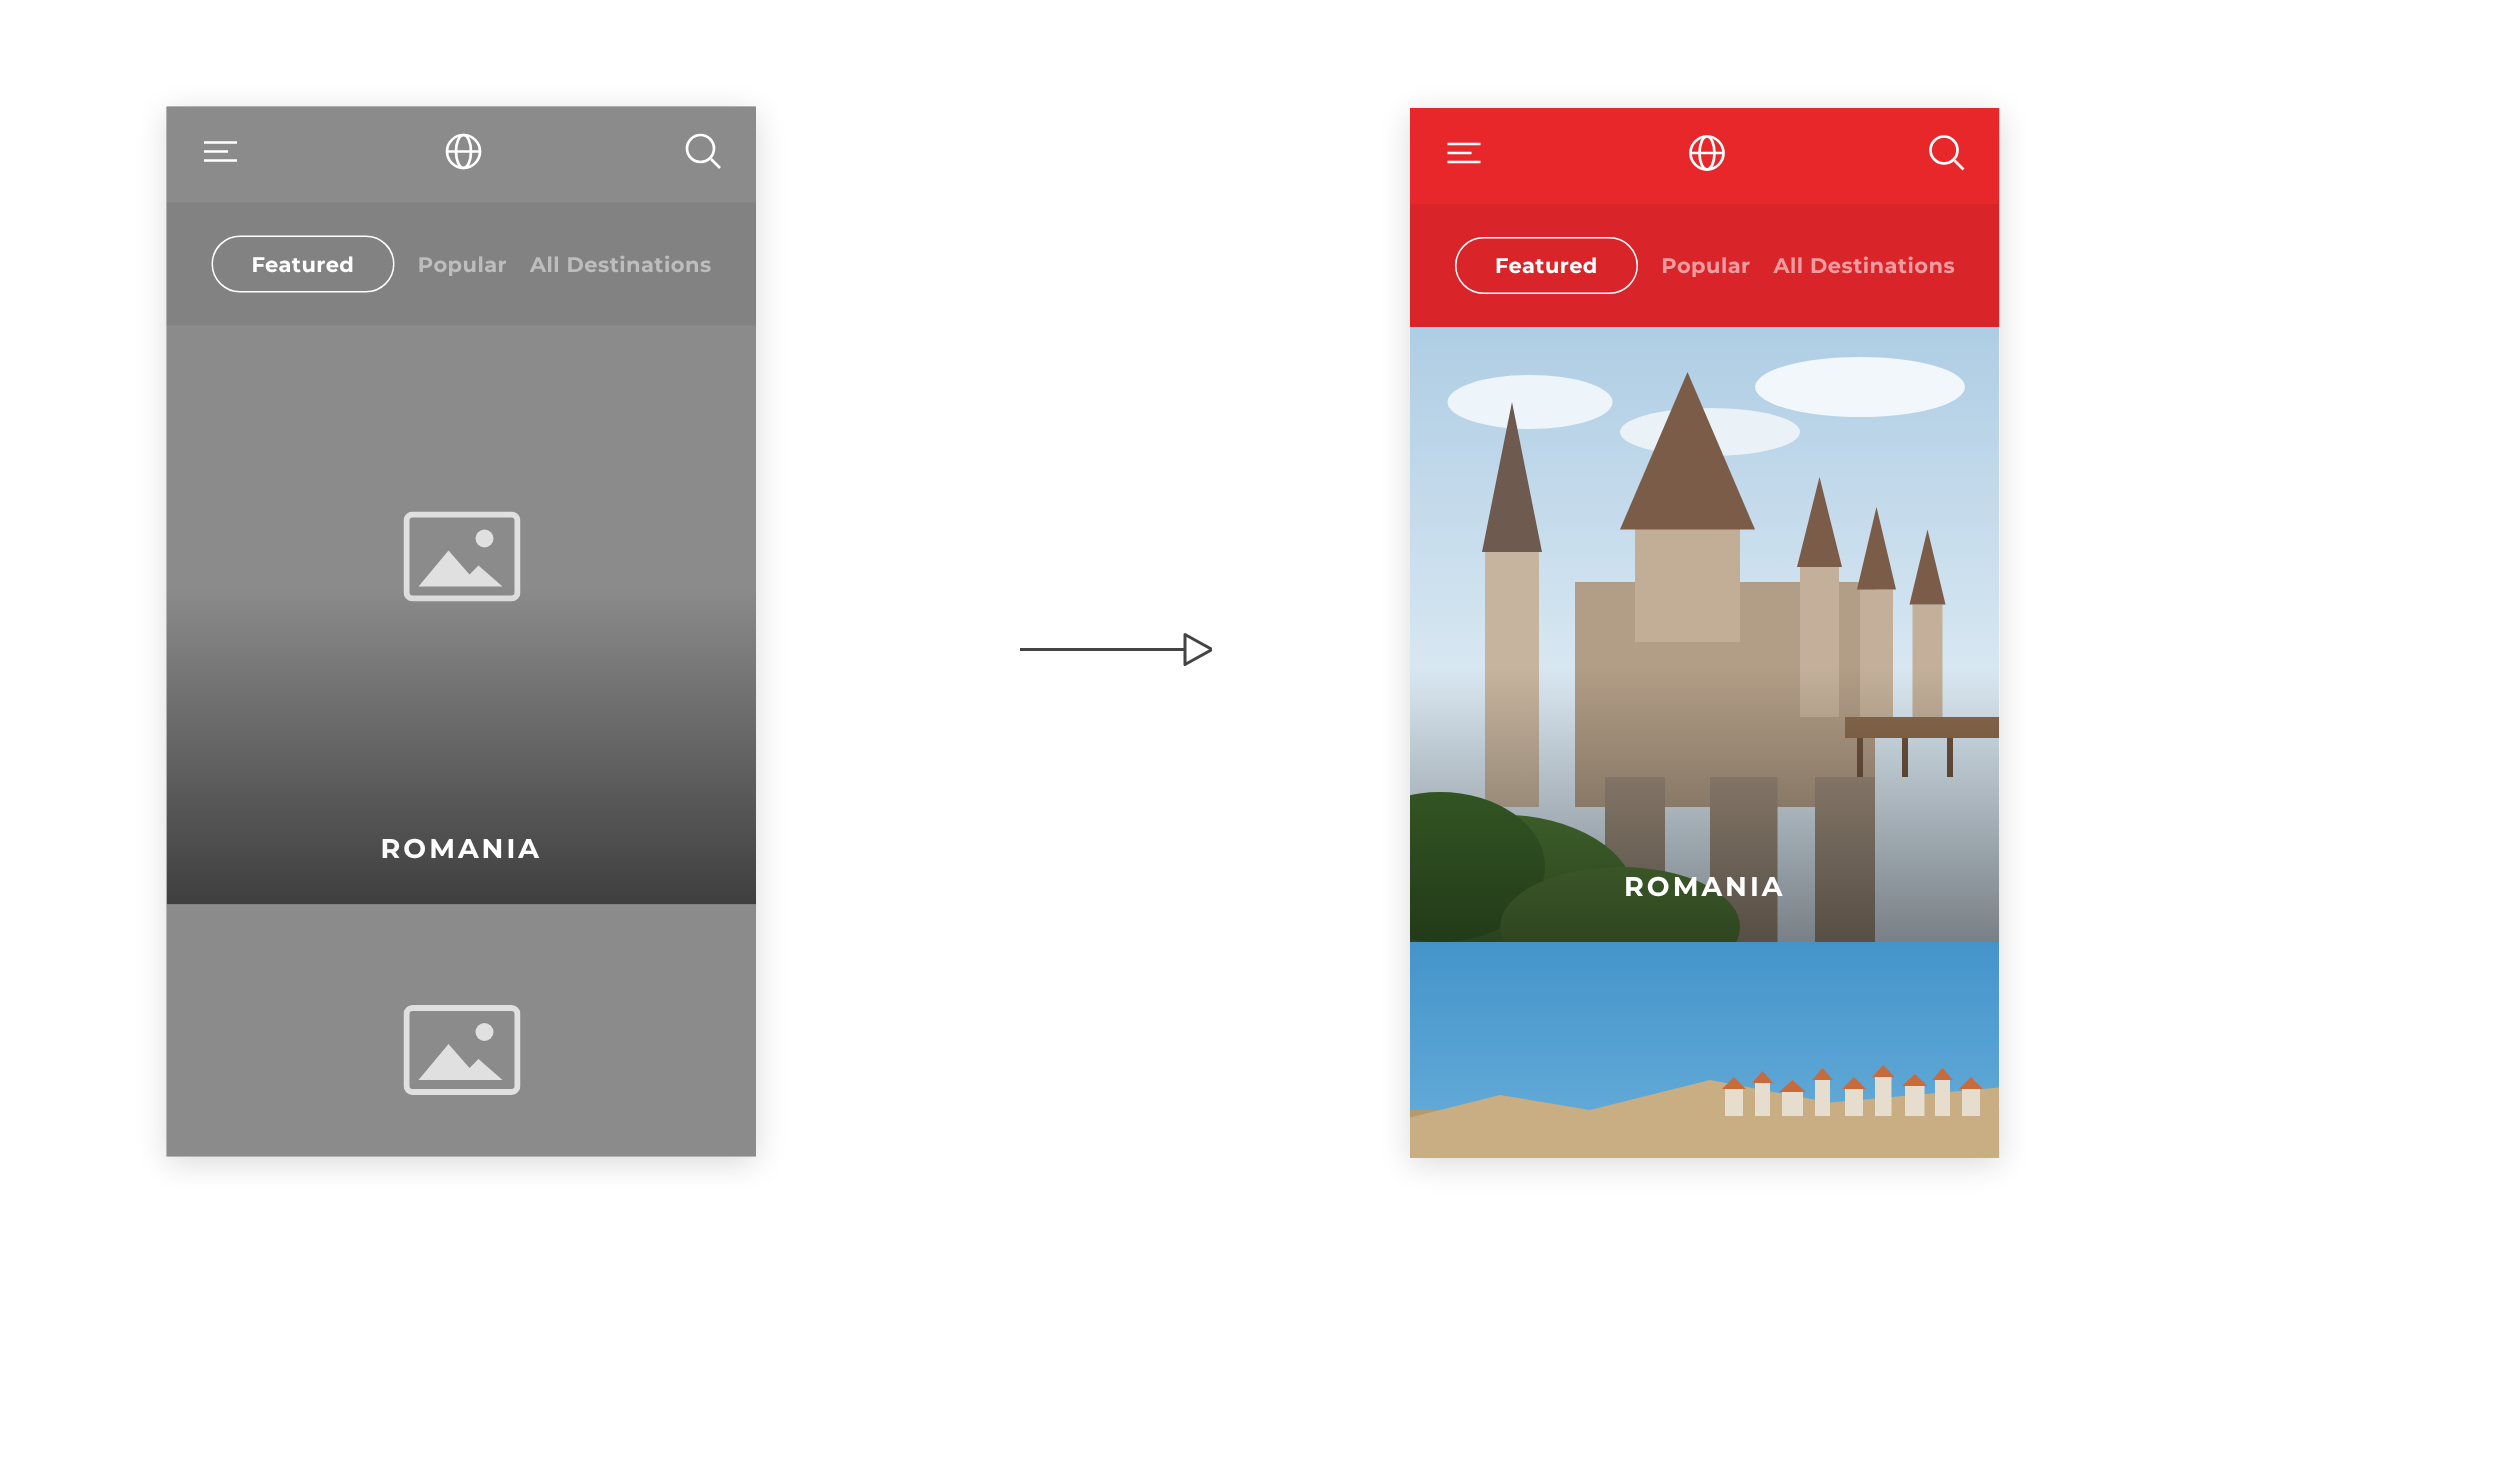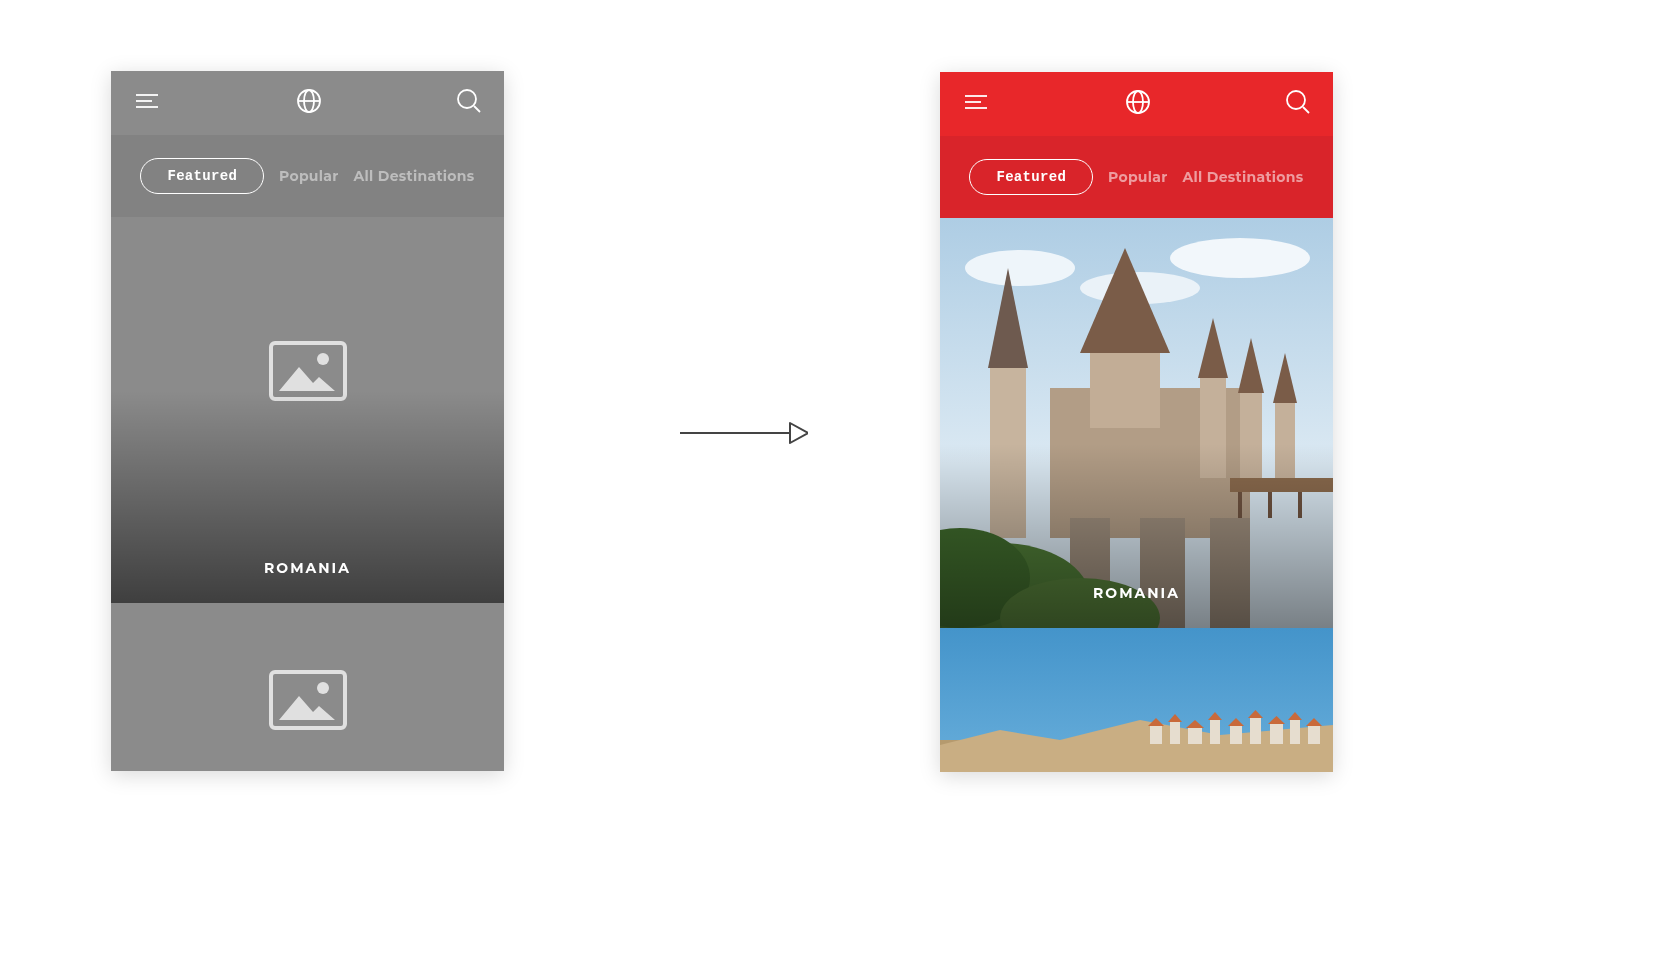--- a/index.html
+++ b/index.html
@@ -67,21 +67,20 @@
     cursor: pointer;
   }
   .wireframe .tab { color: #bdbdbd; }
   .final .tab { color: rgba(255,255,255,0.55); }
 
   .tab.active {
     border: 1.5px solid #fff;
     border-radius: 999px;
     padding: 9px 26px;
     color: #fff;
-    font-family: Liberation Mono, monospace;
   }
   .final .tab.active { color: #fff; }
 
   
   .content {
     position: relative;
     height: calc(100% - 146px);
     overflow: hidden;
   }
 
@@ -90,21 +89,21 @@
     overflow: hidden;
   }
   .card-label {
     position: absolute;
     bottom: 26px;
     left: 0; right: 0;
     text-align: center;
     color: #fff;
     font-weight: 700;
     letter-spacing: 2px;
-    font-size: 14px;
+    font-size: 18px;
   }
 
   
   .wireframe .card { background: #8b8b8b; }
   .wireframe .card.first { height: 386px; }
   .wireframe .card.second { height: 168px; }
   .wireframe .card .overlay {
     position: absolute; left:0; right:0; bottom:0;
     height: 55%;
     background: linear-gradient(to bottom, rgba(0,0,0,0) 0%, rgba(0,0,0,0.55) 100%);

